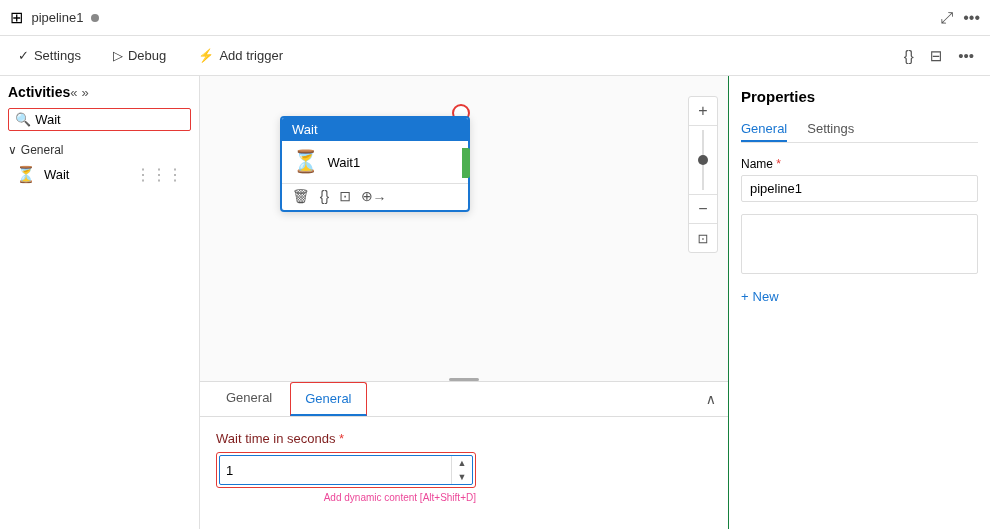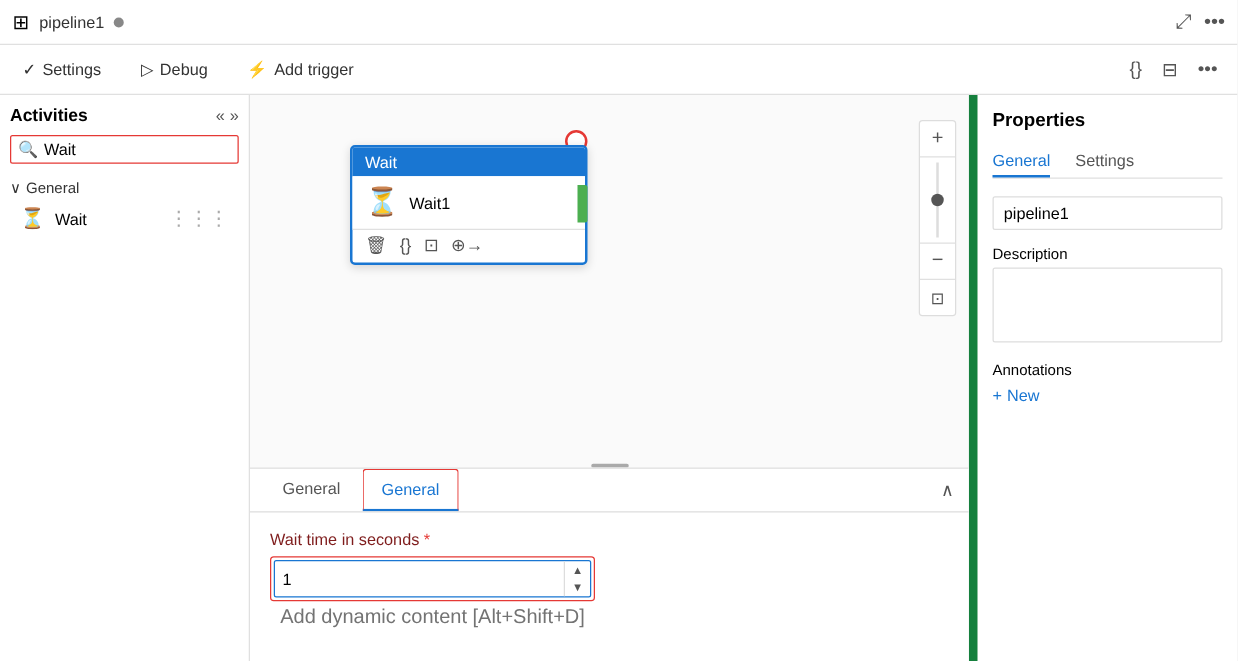--- a/index.html
+++ b/index.html
@@ -45,21 +45,21 @@
 
     
     .sidebar {
       width: 200px;
       background: #fff;
       border-right: 1px solid #e0e0e0;
       display: flex;
       flex-direction: column;
       padding: 8px;
     }
-    .sidebar-header { display: flex; align-items: center; justify-content: space-between; margin-bottom: 8px; }
+    .sidebar-header { display: flex; align-items: center; margin-bottom: 8px; }
     .sidebar-title { font-weight: 600; font-size: 14px; }
     .sidebar-header-icons { display: flex; gap: 4px; color: #555; cursor: pointer; }
     .search-box {
       display: flex; align-items: center;
       border: 1.5px solid #e53935;
       border-radius: 2px;
       padding: 3px 6px;
       margin-bottom: 8px;
       background: #fff;
     }
@@ -251,34 +251,34 @@
       display: flex;
       flex-direction: column;
       border-left: 1px solid #ddd;
     }
     .spinner-btn {
       width: 20px; height: 14px;
       display: flex; align-items: center; justify-content: center;
       cursor: pointer; font-size: 9px; color: #555; background: none; border: none;
     }
     .dynamic-link {
-      font-size: 16px;
-      color: #737373;
+      font-size: 10px;
+      color: #ec4899;
       cursor: pointer;
       display: block;
-      text-align: center;
+      text-align: right;
       margin-top: 4px;
       width: 260px;
     }
 
     
     .properties-panel {
-      width: 215px;
-      background: #fff;
-      border-left: 7px solid #15803d;
+      width: 262px;
+      background: #fff;
+      border-left: 1px solid #15803d;
       padding: 12px;
       overflow-y: auto;
     }
     .props-title { font-size: 15px; font-weight: 600; margin-bottom: 12px; }
     .props-tabs { display: flex; gap: 20px; margin-bottom: 14px; border-bottom: 1px solid #e0e0e0; }
     .props-tab { padding: 4px 0; cursor: pointer; font-size: 13px; color: #555; border-bottom: 2px solid transparent; }
     .props-tab.active { color: #1976d2; border-bottom: 2px solid #1976d2; font-weight: 500; }
     .props-field { margin-bottom: 12px; }
     .props-label { font-size: 12px; margin-bottom: 4px; }
     .props-label .required { color: #e53935; }
@@ -443,28 +443,30 @@
     <div class="props-title">Properties</div>
     <div class="props-tabs">
       <div class="props-tab active">
         <span>General</span>
       </div>
       <div class="props-tab">
         <span>Settings</span>
       </div>
     </div>
     <div class="props-field">
+      <div class="props-label">
+        <span>Name</span>
+        <span class="required"> *</span>
+      </div>
       <input type="text" class="props-input" value="pipeline1" style="">
     </div>
     <div class="props-field">
-      <div class="props-label">Description</div>
       <textarea class="props-textarea" style=""></textarea>
     </div>
     <div class="props-field">
-      <div class="annotations-label">Annotations</div>
       <button class="add-new-btn">
         <span>+</span>
         <span>New</span>
       </button>
     </div>
   </div>
 
 </div>
 
 </body></html>

